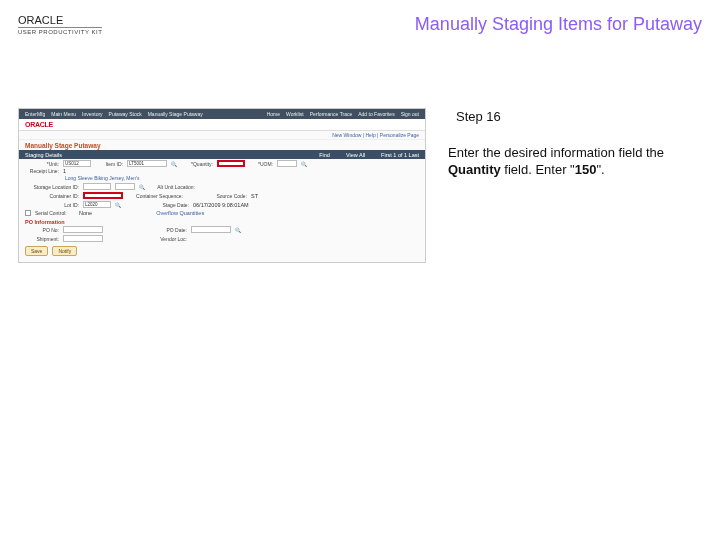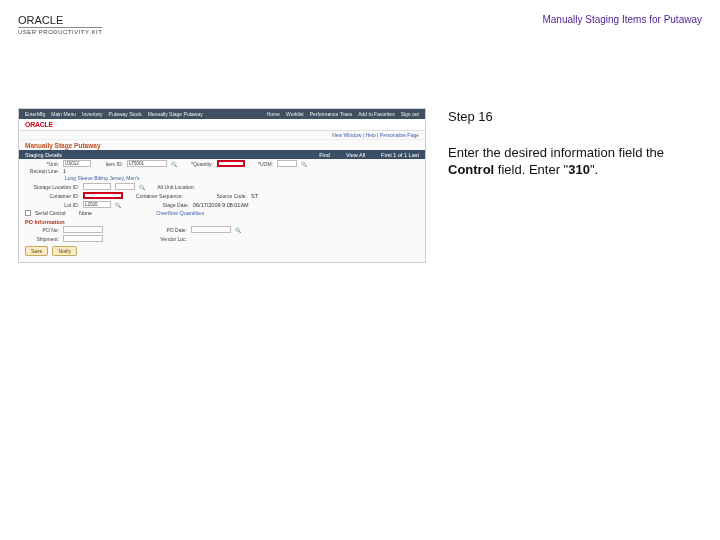--- a/index.html
+++ b/index.html
@@ -21,21 +21,21 @@
   }
   .logo-block { display: flex; flex-direction: column; }
   .upk-sub {
     font-size: 6px;
     letter-spacing: 0.5px;
     color: #444;
     border-top: 1px solid #888;
     padding-top: 1px;
     margin-top: 1px;
   }
-  .page-title { font-size: 10px; color: #4c1d95; }
+  .page-title { font-size: 18px; color: #8b5cf6; }
   .content { position: absolute; top: 108px; left: 18px; right: 18px; display: flex; }
   .screenshot {
     width: 408px;
     border: 1px solid #ccc;
     background: #fafafa;
     font-size: 5.5px;
     color: #333;
     position: relative;
   }
   .ss-topnav {
@@ -71,21 +71,21 @@
   .mag::before { content:"\1F50D"; font-size:5px; color:#777; }
   .ss-subtle { color: #3a5fa4; font-size: 5px; padding-left: 46px; padding-bottom:1px; }
   .red-highlight { border: 2px solid #d0021b !important; }
   .ss-section-red { color:#b03020; font-size:5.5px; padding: 2px 6px 0; font-weight:bold; }
   .ss-bottom-btns { padding: 3px 6px 6px; display:flex; gap:4px; }
   .ss-btn { border:1px solid #c7a85a; background:#f9ecc8; color:#6a4a00; font-size:5px; padding:1px 5px; border-radius:2px; }
   .instr {
     flex: 1; padding-left: 22px; font-size: 13px; color: #111;
     line-height: 1.35;
   }
-  .step-label { margin-bottom: 18px; }
+  .step-label { margin-bottom: 18px; margin-left: 8px; }
 </style>
 </head>
 <body>
 
 <div class="header-bar">
   <div class="logo-block">
     <span>ORACLE</span>
     <span class="upk-sub">USER PRODUCTIVITY KIT</span>
   </div>
   <div class="page-title">Manually Staging Items for Putaway</div>
@@ -181,16 +181,16 @@
 
     <div class="ss-bottom-btns">
       <span class="ss-btn">Save</span>
       <span class="ss-btn">Notify</span>
     </div>
   </div>
 
   <div class="instr">
     <div class="step-label">Step 16</div>
     <div>
-      <span>Enter the desired information field the </span><b>Control</b><span> field. Enter "</span><b>310</b><span>".</span>
+      <span>Enter the desired information field the </span><b>Quantity</b><span> field. Enter "</span><b>150</b><span>".</span>
     </div>
   </div>
 </div>
 
 </body></html>

